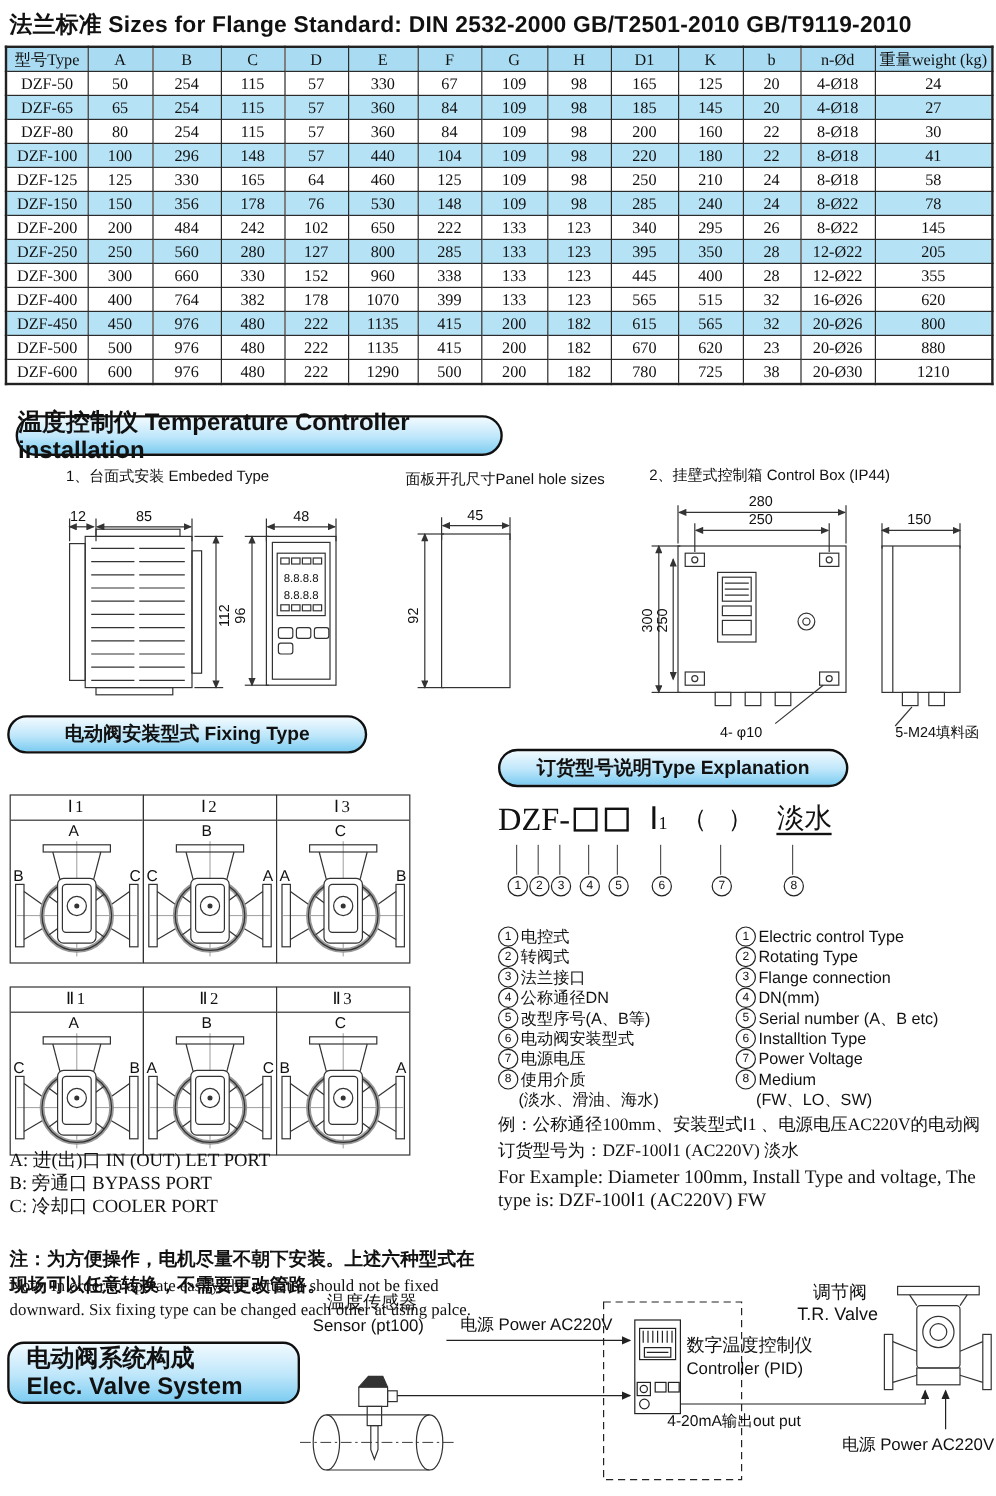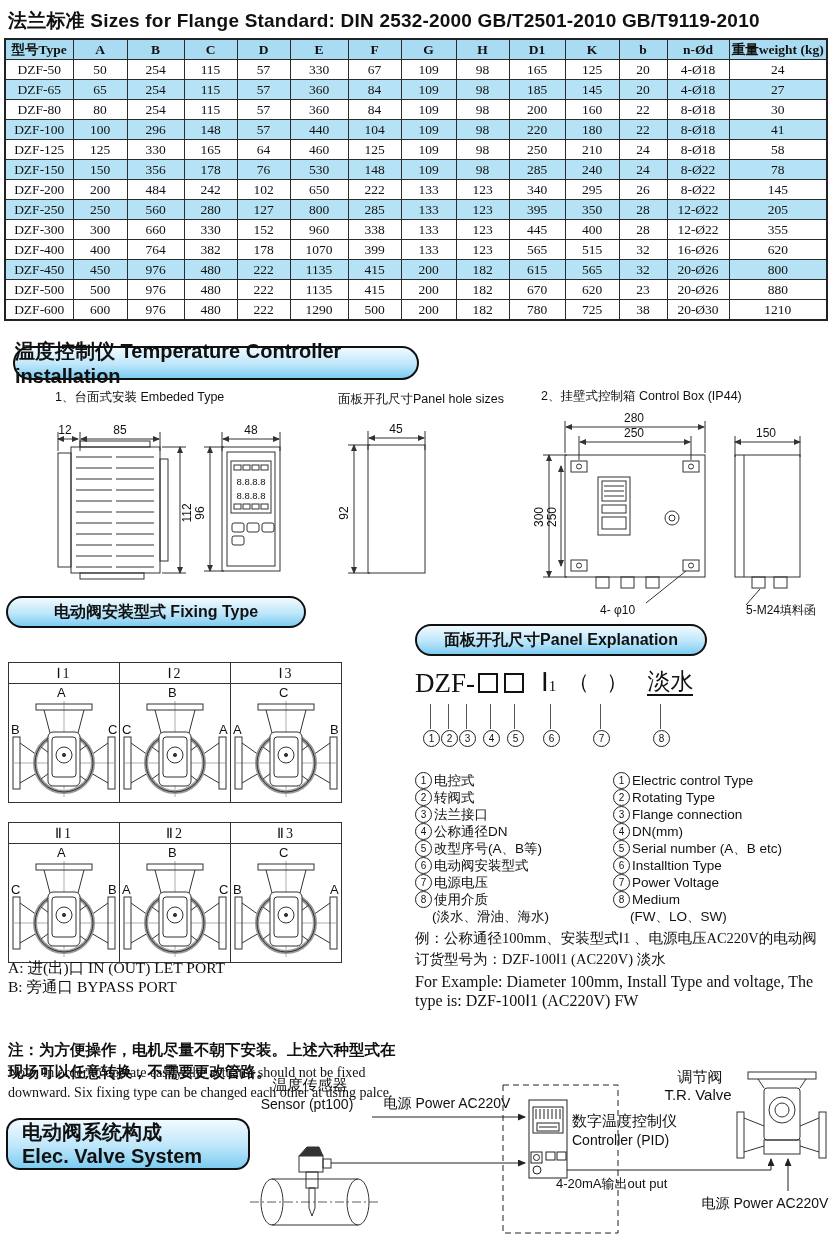--- a/index.html
+++ b/index.html
@@ -9,21 +9,21 @@
 
   
   .title{left:8px;top:8px;font-size:19px;font-weight:bold;letter-spacing:.2px;text-align:right;}
 
   
   .tblwrap{left:4px;top:38px;}
   table.flange{border-collapse:collapse;width:822px;table-layout:fixed;
     font-family:"Liberation Serif",serif;font-size:13.5px;border:2px solid #222;}
   table.flange th,table.flange td{border:1px solid #2b2b2b;text-align:center;
     padding:0;height:19px;overflow:hidden;white-space:nowrap;}
-  table.flange thead th{background:#a9dcf2;font-weight:bold;}
+  table.flange thead th{background:#a9dcf2;font-weight:normal;}
   table.flange tr.hl td{background:#b6e2f5;}
 
   
   .pill{border:2px solid #101010;border-radius:17px;
     background:linear-gradient(180deg,#f1faff 0%,#bde6fa 55%,#7dccf1 100%);
     display:flex;align-items:center;justify-content:center;font-weight:bold;}
   .pill-temp{left:13px;top:346px;width:402px;height:30px;font-size:20px;}
   .pill-fix{left:6px;top:596px;width:296px;height:28px;font-size:16px;}
   .pill-type{left:415px;top:624px;width:288px;height:28px;font-size:16px;}
   .pill-sys{left:6px;top:1118px;width:244px;height:52px;font-size:20px;
@@ -473,21 +473,21 @@
       <text x="766" y="32" text-anchor="middle">150</text>
       <text x="600" y="209">4- φ10</text>
       <text x="746" y="209">5-M24填料函</text>
     </g>
   </svg>
 
   <div class="abs pill pill-fix">
     <span>电动阀安装型式 Fixing Type</span>
   </div>
   <div class="abs pill pill-type">
-    <span>面板开孔尺寸Panel Explanation</span>
+    <span>订货型号说明Type Explanation</span>
   </div>
 
   <div class="abs fix-grid fix-grid-1" id="fix-row-1">
       <div class="fix-cell">
         <div class="fix-head">Ⅰ1</div>
         <div class="fix-body">
           <svg width="108" height="116" viewBox="0 0 108 116">
             <g stroke="#777" stroke-width="0.6">
               <line x1="54" y1="16" x2="54" y2="112"></line>
               <line x1="4" y1="78" x2="104" y2="78"></line>
@@ -694,20 +694,21 @@
               <text x="98" y="49">A</text>
             </g>
           </svg>
         </div>
       </div>
     </div>
 
   <div class="abs port-legend" id="port-legend">
       <div>A: 进(出)口 IN (OUT) LET PORT</div>
       <div>B: 旁通口 BYPASS PORT</div>
+      <div>C: 冷却口 COOLER PORT</div>
     </div>
   <div class="abs note-cn">注：为方便操作，电机尽量不朝下安装。上述六种型式在现场可以任意转换，不需要更改管路。</div>
   <div class="abs note-en">Note: In order to operate easily, the actuator should not be fixed downward. Six fixing type can be changed each other at using palce.</div>
 
   <div class="abs model-area">
     <div class="model-row">
       <span class="m-prefix">DZF-</span>
       <span class="m-box"></span>
       <span class="m-box"></span>
       <span class="m-install"><span class="m-inst-I">Ⅰ</span><span class="m-inst-1">1</span></span>

